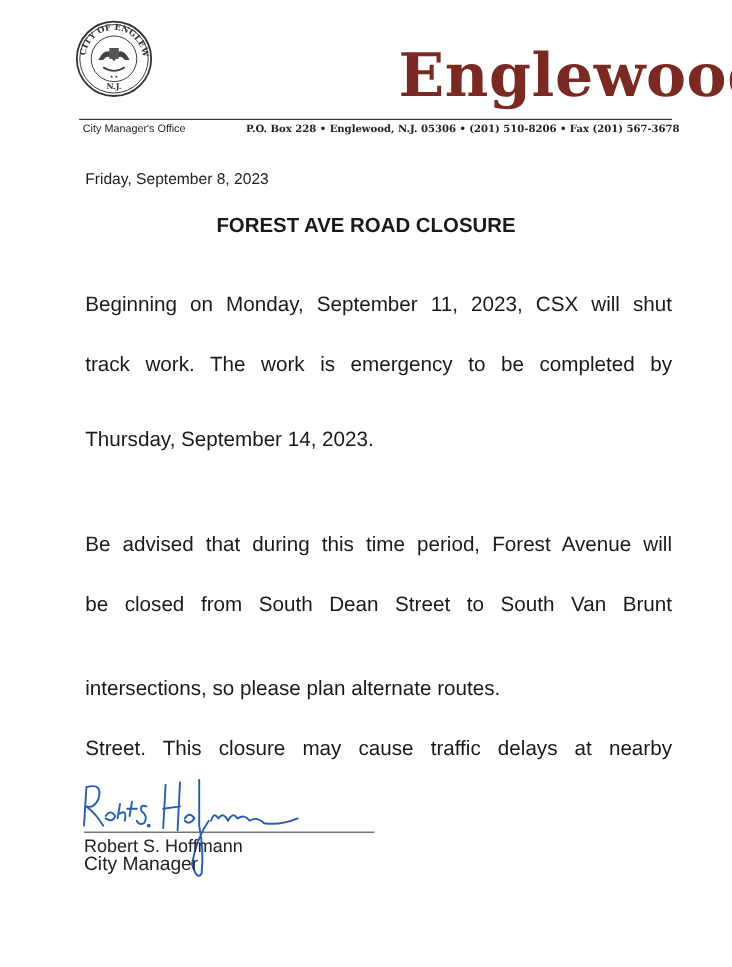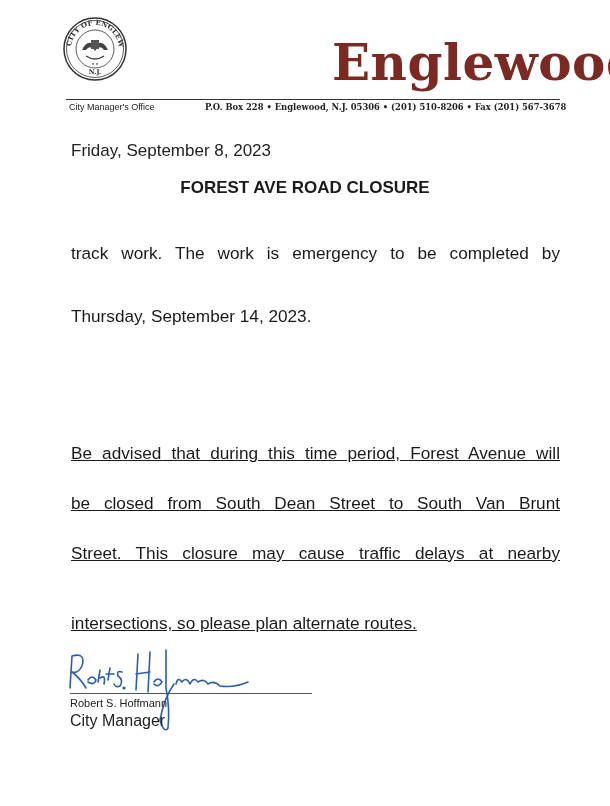--- a/index.html
+++ b/index.html
@@ -2,31 +2,31 @@
 <html><head>
 <meta charset="utf-8">
 <style>
   html, body { margin:0; padding:0; background:#ffffff; }
   body { width:610px; height:806px; position:relative; overflow:hidden; font-family:"Liberation Sans", sans-serif; color:#1a1a1a; }
   .seal { position:absolute; left:62px; top:16px; width:66px; height:66px; }
   .brand { position:absolute; left:332px; top:38px; font-family:"DejaVu Serif", serif; font-weight:bold; font-size:50px; color:#7a2a22; letter-spacing:0.5px; line-height:1; }
   .rule { position:absolute; left:66px; top:99px; width:494px; height:1px; background:#333; }
   .office { position:absolute; left:69px; top:102px; font-size:9px; color:#222; }
   .address { position:absolute; left:205px; top:102px; font-family:"DejaVu Serif", serif; font-weight:bold; font-size:8.4px; color:#222; white-space:nowrap; }
-  .date { position:absolute; left:71px; top:141px; font-size:17px; color:#222; }
+  .date { position:absolute; left:71px; top:141px; font-size:13px; color:#222; }
   .title { position:absolute; left:0; width:610px; text-align:center; top:178px; font-size:17px; font-weight:bold; color:#1a1a1a; }
   .para { position:absolute; left:71px; width:489px; font-size:17.2px; line-height:50px; text-align:justify; text-align-last:left; color:#1a1a1a; }
   .para .ln { display:block; text-align:justify; text-align-last:justify; height:50px; }
   .para .ln.last { text-align-last:left;margin-top:20px; }
   .p1 { top:228px; }
-  .p2 { top:428px;text-decoration:underline; }
+  .p2 { top:428px; }
   .p1 .ln.last { height:36px; line-height:36px; }
   .sigline { position:absolute; left:70px; top:693px; width:242px; height:1px; background:#555; }
   .sig { position:absolute; left:64px; top:648px; width:200px; height:90px; }
-  .signame { position:absolute; left:70px; top:697px; font-size:11px; color:#222; }
+  .signame { position:absolute; left:70px; top:697px; font-size:15px; color:#222; }
   .sigtitle { position:absolute; left:70px; top:712px; font-size:16px; color:#222; }
 </style>
 </head>
 <body>
 
 <div>
 
   <svg class="seal" viewBox="0 0 66 66">
     <circle cx="33" cy="33" r="31" fill="none" stroke="#333" stroke-width="1.5"></circle>
     <circle cx="33" cy="33" r="28.5" fill="none" stroke="#333" stroke-width="0.8"></circle>
@@ -46,29 +46,30 @@
 
   <div class="brand">Englewood</div>
   <div class="rule"></div>
   <div class="office">City Manager's Office</div>
   <div class="address">P.O. Box 228 • Englewood, N.J. 05306 • (201) 510-8206 • Fax (201) 567-3678</div>
 
   <div class="date">Friday, September 8, 2023</div>
   <div class="title">FOREST AVE ROAD CLOSURE</div>
 
   <div class="para p1">
+    <span class="ln">Beginning on Monday, September 11, 2023, CSX will shut</span>
     <span class="ln">track work. The work is emergency to be completed by</span>
     <span class="ln last">Thursday, September 14, 2023.</span>
   </div>
 
   <div class="para p2">
     <span class="ln">Be advised that during this time period, Forest Avenue will</span>
     <span class="ln">be closed from South Dean Street to South Van Brunt</span>
+    <span class="ln last">intersections, so please plan alternate routes.</span>
     <span class="ln">Street. This closure may cause traffic delays at nearby</span>
-    <span class="ln last">intersections, so please plan alternate routes.</span>
   </div>
 
   <div class="sigline"></div>
   <svg class="sig" viewBox="0 0 200 90">
     <g fill="none" stroke="#2a5db0" stroke-width="1.6" stroke-linecap="round" stroke-linejoin="round">
       <path d="M6 40 L8 8 Q22 4 18 18 Q14 26 8 24 Q16 30 22 40"></path>
       <path d="M24 32 Q28 26 32 32 Q30 38 24 34"></path>
       <path d="M34 34 L36 22 M36 30 Q42 26 40 36"></path>
       <path d="M44 32 L46 20 M42 26 L50 26"></path>
       <path d="M58 24 Q52 22 54 28 Q60 32 56 38 Q52 40 50 36"></path>

